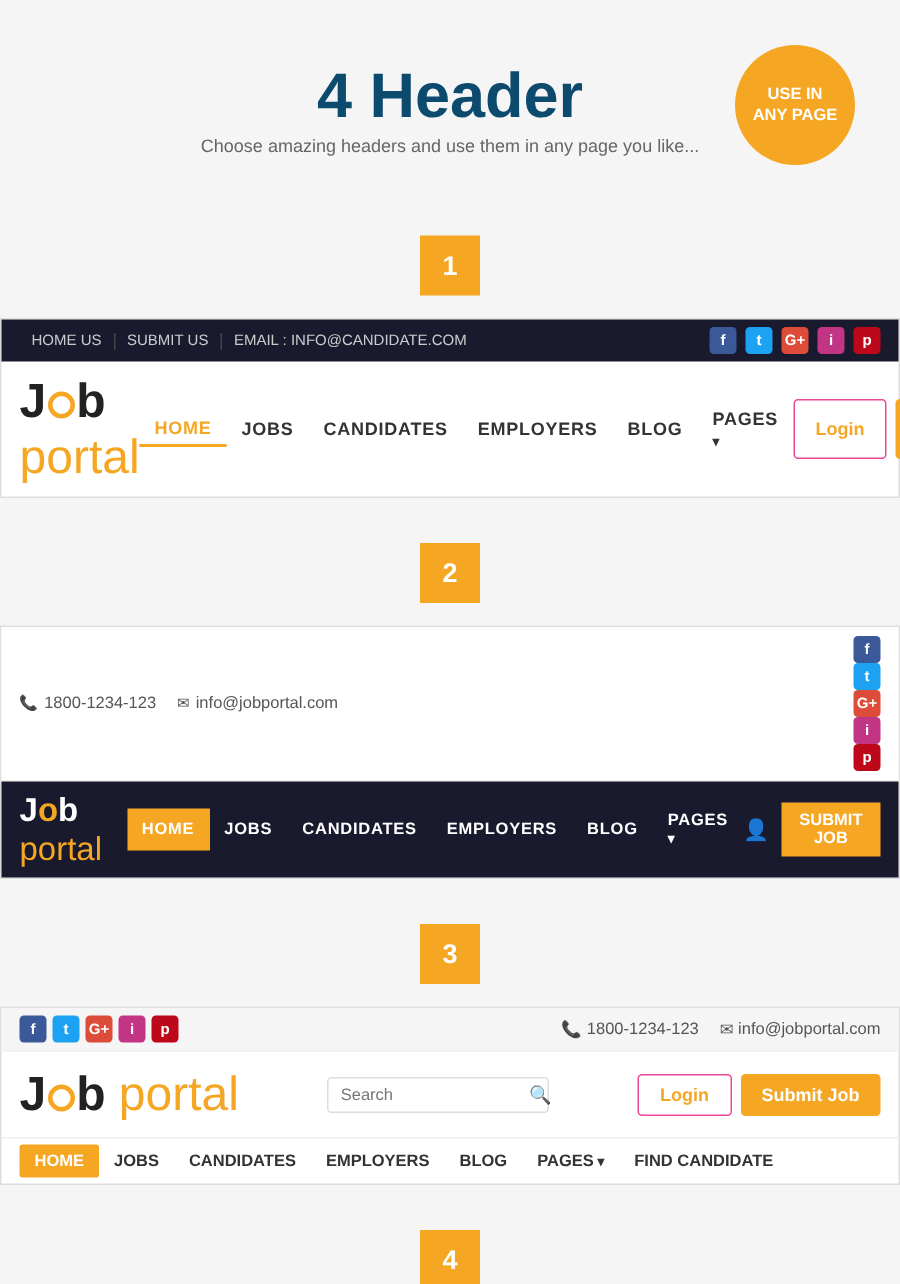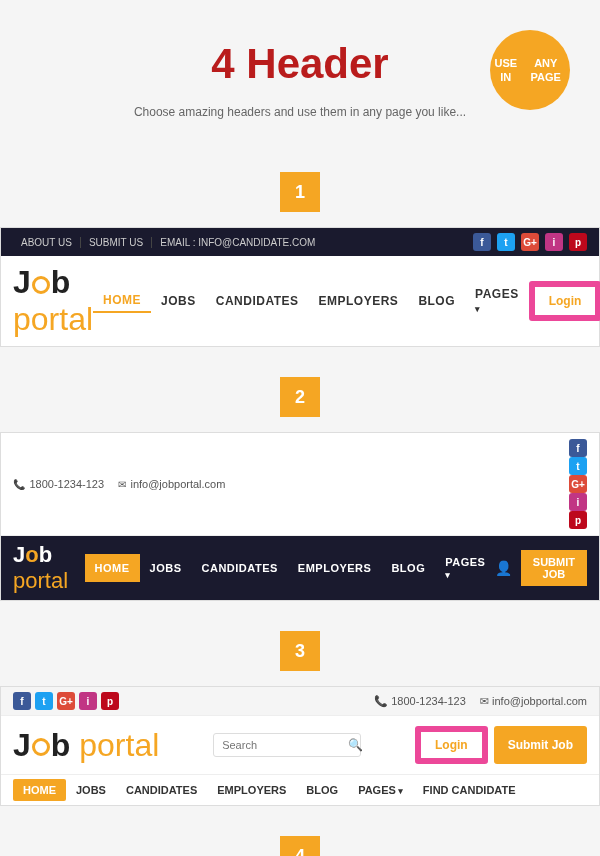--- a/index.html
+++ b/index.html
@@ -8,38 +8,38 @@
     
     .hero {
       background: #f5f5f5;
       text-align: center;
       padding: 40px 20px 30px;
       position: relative;
     }
     .hero h1 {
       font-size: 42px;
       font-weight: 700;
-      color: #b91c1c;
-      margin-bottom: 15px;
+      color: #0c4a6e;
     }
     .hero p {
       font-size: 12px;
       color: #666;
       line-height: 1.6;
     }
     .use-badge {
       position: absolute;
       top: 30px;
       right: 30px;
       background: #f5a623;
       color: #fff;
       border-radius: 50%;
       width: 80px;
       height: 80px;
       display: flex;
+      flex-direction: column;
       align-items: center;
       justify-content: center;
       font-size: 11px;
       font-weight: 700;
       text-transform: uppercase;
       line-height: 1.3;
       text-align: center;
     }
 
     
@@ -151,21 +151,21 @@
     .header1-nav a.has-arrow::after {
       content: " ▾";
       font-size: 9px;
     }
     .header1-buttons {
       display: flex;
       gap: 6px;
     }
     .btn-login {
       background: #fff;
-      border: 6px solid #ec4899;
+      border: 1px solid #ec4899;
       color: #f5a623;
       padding: 6px 14px;
       font-size: 12px;
       font-weight: 600;
       cursor: pointer;
       border-radius: 3px;
     }
     .btn-submit {
       background: #f5a623;
       border: none;
@@ -358,21 +358,21 @@
   <p>Choose amazing headers and use them in any page you like...</p>
 </div>
 
 <div class="section-label-wrapper">
   <div class="section-label">1</div>
 </div>
 
 <div class="header1">
   <div class="header1-top">
     <div class="nav-links">
-      <span>ABOUT US</span>
+      <span>HOME US</span>
       <span>SUBMIT US</span>
       <span>EMAIL : INFO@CANDIDATE.COM</span>
     </div>
     <div class="social-icons">
       <div class="social-icon-circle si-f">f</div>
       <div class="social-icon-circle si-t">t</div>
       <div class="social-icon-circle si-g">G+</div>
       <div class="social-icon-circle si-i">i</div>
       <div class="social-icon-circle si-p">p</div>
     </div>

